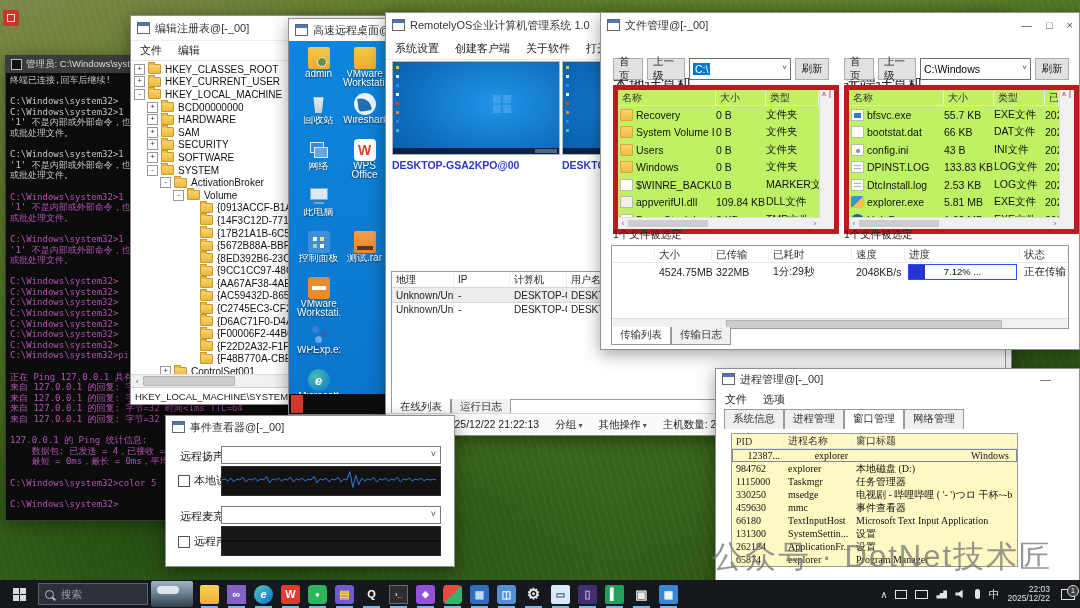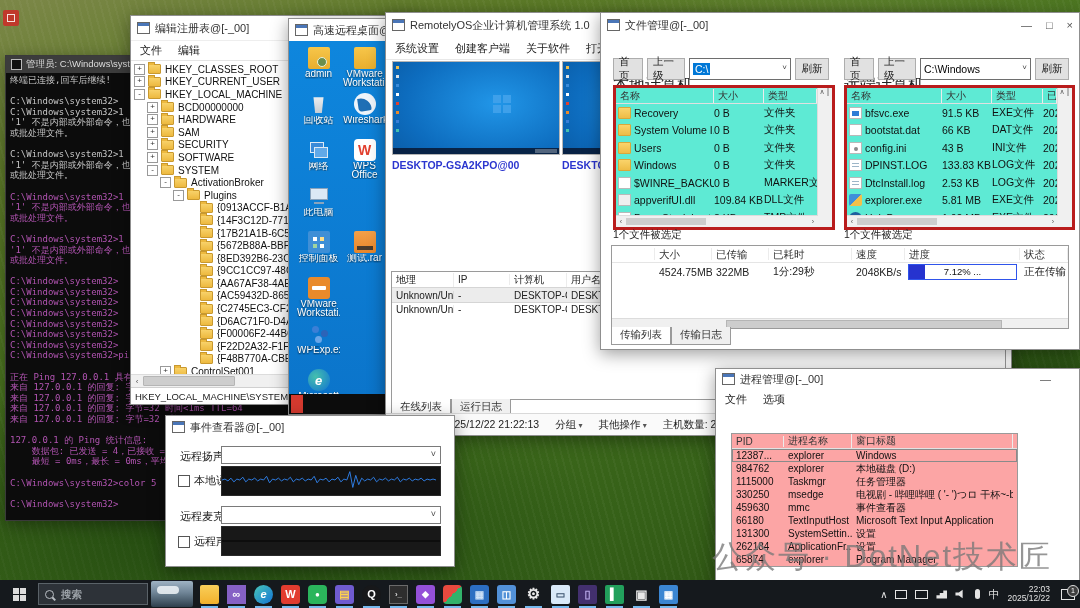--- a/index.html
+++ b/index.html
@@ -98,21 +98,21 @@
   .ddl::after{content:" ▾";font-size:8px;color:#555;}
   
   .fm{left:600px;top:12px;width:480px;height:338px;z-index:5;}
   .fm .tbar{height:24px;}
   .pane-h{position:absolute;font-size:16px;color:#222;margin-top:32px;}
   .toolbar{position:absolute;display:flex;gap:4px;height:22px;}
   .btn{background:#e1e1e1;border:1px solid #adadad;font-size:10.5px;color:#222;display:flex;align-items:center;justify-content:center;padding:0 5px;box-sizing:border-box;}
   .combo{flex:1;border:1px solid #6e6e6e;background:#fff;font-size:10.5px;display:flex;align-items:center;padding:0 3px;position:relative;overflow:hidden;}
   .combo::after{content:"˅";position:absolute;right:3px;top:4px;font-size:8px;color:#444;}
   .combo .sel{background:#0078d7;color:#fff;padding:0 2px;}
-  .flist{position:absolute;border:3px solid #b91c1c;background:#5eead4;overflow:hidden;}
+  .flist{position:absolute;border:5px solid #b91c1c;background:#bef264;overflow:hidden;}
   .fhead{display:grid;height:15px;align-items:center;font-size:10px;color:#333;border-bottom:1px solid #e0e0e0;}
   .fhead span{padding:0 4px;border-right:1px solid #ececec;overflow:hidden;white-space:nowrap;}
   .frow{display:grid;height:17.5px;align-items:center;font-size:10.5px;color:#111;}
   .frow span{overflow:hidden;white-space:nowrap;}
   .lcols{grid-template-columns:98px 50px 53px;}
   .rcols{grid-template-columns:95px 50px 51px 14px;}
   .fname{display:flex;align-items:center;gap:3px;padding-left:2px;}
   .fic{width:13px;height:12px;position:relative;flex:0 0 auto;box-sizing:border-box;}
   .fic[data-k="folder"]{background:linear-gradient(#fad46b,#eebc46);border:1px solid #d9a73a;border-radius:1px;}
   .fic[data-k="page"],.fic[data-k="log"],.fic[data-k="ini"],.fic[data-k="dll"]{background:#fff;border:1px solid #b9b9b9;}
@@ -140,26 +140,26 @@
   .t-hscroll{position:absolute;left:0;right:0;bottom:0;height:9px;background:#f0f0f0;border-top:1px solid #dcdcdc;}
   .t-hscroll .thumb{position:absolute;left:25%;width:60%;top:1px;bottom:1px;background:#cdcdcd;}
   .fm-tabs{position:absolute;left:10px;top:314px;display:flex;font-size:10.5px;}
   
   .pm{left:715px;top:368px;width:365px;height:272px;z-index:6;}
   .pm .tbar{height:20px;}
   .pm .menubar{height:20px;}
   .pm-tabs{position:absolute;left:8px;top:40px;display:flex;font-size:10.5px;}
   .tabt{padding:2px 8px;border:1px solid #9a9a9a;background:#f0f0f0;color:#333;border-bottom:none;}
   .tabt[data-active="1"]{background:#fff;padding-bottom:3px;}
-  .pm-table{position:absolute;left:15px;top:64px;width:285px;border:1px solid #9a9a9a;background:#fca5a5;font-size:10px;color:#111;}
+  .pm-table{position:absolute;left:15px;top:64px;width:285px;border:1px solid #9a9a9a;background:#fef9c3;font-size:10px;color:#111;font-family:Liberation Serif, serif;}
   .pm-h{display:grid;grid-template-columns:52px 68px 161px;height:14px;align-items:center;border-bottom:1px solid #e2e2e2;color:#333;}
   .pm-h span{padding:0 4px;border-right:1px solid #ececec;overflow:hidden;}
   .pm-r{display:grid;grid-template-columns:52px 68px 161px;height:13px;align-items:center;}
   .pm-r span{padding:0 4px;overflow:hidden;white-space:nowrap;}
-  .pm-r[data-sel="1"]{outline:1px solid #8a8a8a;outline-offset:-1px;}
+  .pm-r[data-sel="1"]{outline:1px solid #8a8a8a;outline-offset:-1px;text-align:right;}
   
   .vc{left:165px;top:415px;width:290px;height:152px;z-index:7;}
   .vc .tbar{height:22px;}
   .vlabel{position:absolute;font-size:11px;color:#222;}
   .vcombo{position:absolute;left:55px;width:218px;height:16px;border:1px solid #7a7a7a;background:#fff;}
   .vcombo::after{content:"˅";position:absolute;right:4px;top:2px;font-size:9px;color:#444;}
   .chk{position:absolute;display:flex;align-items:center;gap:4px;font-size:11px;color:#222;}
   .chk .box{width:10px;height:10px;border:1px solid #555;background:#fff;}
   .wavebox{position:absolute;left:55px;width:218px;height:28px;background:#121212;border:1px solid #2a2a2a;}
   .wavebox.empty{background:linear-gradient(#181818 46%,#0d0d0d 46% 54%,#181818 54%);}
@@ -168,21 +168,21 @@
   .corner-ico{position:absolute;left:3px;top:10px;width:16px;height:16px;background:#c0392b;border-radius:2px;z-index:0;}
   .corner-ico::after{content:"";position:absolute;inset:4px;border:1px solid rgba(255,255,255,.85);}
   
   .taskbar{position:absolute;left:0;bottom:0;width:100%;height:28px;background:#15191d;display:flex;align-items:center;z-index:60;}
   .start{width:38px;height:100%;display:flex;align-items:center;justify-content:center;}
   .winlogo{width:13px;height:13px;display:grid;grid-template-columns:6px 6px;grid-template-rows:6px 6px;gap:1px;}
   .winlogo i{background:#dcdcdc;}
   .searchbox{width:110px;height:22px;background:#2d3238;border:1px solid #5a6268;display:flex;align-items:center;gap:5px;padding:0 6px;box-sizing:border-box;}
   .mag{width:7px;height:7px;border:1.5px solid #b9bec4;border-radius:50%;position:relative;flex:0 0 auto;}
   .mag::after{content:"";position:absolute;left:6px;top:7px;width:4px;height:1.5px;background:#b9bec4;transform:rotate(45deg);}
-  .search-input{flex:1;background:transparent;border:none;outline:none;color:#b9bec4;font-size:10.5px;width:70px;font-family:"Liberation Sans",sans-serif;font-weight:bold;}
+  .search-input{flex:1;background:transparent;border:none;outline:none;color:#b9bec4;font-size:10.5px;width:70px;font-family:"Liberation Sans",sans-serif;}
   .search-input::placeholder{color:#9aa0a6;}
   .widget{width:42px;height:26px;margin:0 3px;border-radius:2px;position:relative;overflow:hidden;background:linear-gradient(180deg,#9fb3c4 0%,#6f8496 45%,#2e3f4c 100%);}
   .widget::after{content:"";position:absolute;left:6px;top:5px;width:22px;height:8px;border-radius:6px;background:rgba(240,244,248,.85);}
   .tb-apps{display:flex;height:100%;}
   .tb-app{width:27px;height:100%;display:flex;align-items:center;justify-content:center;position:relative;}
   .tb-app .ic{width:19px;height:19px;display:flex;align-items:center;justify-content:center;font-size:11px;font-weight:bold;box-sizing:border-box;}
   .tb-app[data-run="1"]::after{content:"";position:absolute;left:5px;right:5px;bottom:0;height:2px;background:#76b9ed;}
   .tray{margin-left:auto;display:flex;align-items:center;gap:8px;padding-right:5px;color:#e4e4e4;}
   .t-chev{font-size:10px;}
   .t-disp{width:12px;height:9px;border:1.5px solid #e4e4e4;box-sizing:border-box;}
@@ -320,21 +320,21 @@
 
         <div class="titem" data-lvl="2">
           <span class="exp">-</span>
           <span class="fold"></span>
           <span>ActivationBroker</span>
         </div>
 
         <div class="titem" data-lvl="3">
           <span class="exp">-</span>
           <span class="fold"></span>
-          <span>Plugins</span>
+          <span>Volume</span>
         </div>
 
         <div class="titem" data-lvl="4">
           <span class="exp"></span>
           <span class="fold"></span>
           <span>{0913ACCF-B1AB-4EEE-A0C7-F4</span>
         </div>
 
         <div class="titem" data-lvl="4">
           <span class="exp"></span>
@@ -693,21 +693,21 @@
           <span>类型</span>
           <span>已修</span>
       </div>
       <div style="width:210px;display:block">
 
           <div class="frow rcols">
             <span class="fname">
               <span class="fic" data-k="exe"></span>
               <span>bfsvc.exe</span>
             </span>
-            <span>91.5 KB</span>
+            <span>55.7 KB</span>
             <span>EXE文件</span>
             <span>2025</span>
           </div>
 
           <div class="frow rcols">
             <span class="fname">
               <span class="fic" data-k="page"></span>
               <span>bootstat.dat</span>
             </span>
             <span>66 KB</span>
@@ -814,20 +814,27 @@
       <span class="form-ico"></span>
       <span>进程管理@[-_00]</span>
       <span class="cap-btns" style="padding-right:22px">
           <span>—</span>
         </span>
     </div>
     <div class="menubar">
 
     <span class="mi">文件</span>
         <span class="mi">选项</span>
+      </div>
+    <div class="pm-tabs">
+
+    <span class="tabt">系统信息</span>
+        <span class="tabt">进程管理</span>
+        <span class="tabt" data-active="1">窗口管理</span>
+        <span class="tabt">网络管理</span>
       </div>
     <div class="pm-table">
       <div class="pm-h">
         <span>PID</span>
           <span>进程名称</span>
           <span>窗口标题</span>
       </div>
       <div>
 
           <div class="pm-r" data-sel="1">

